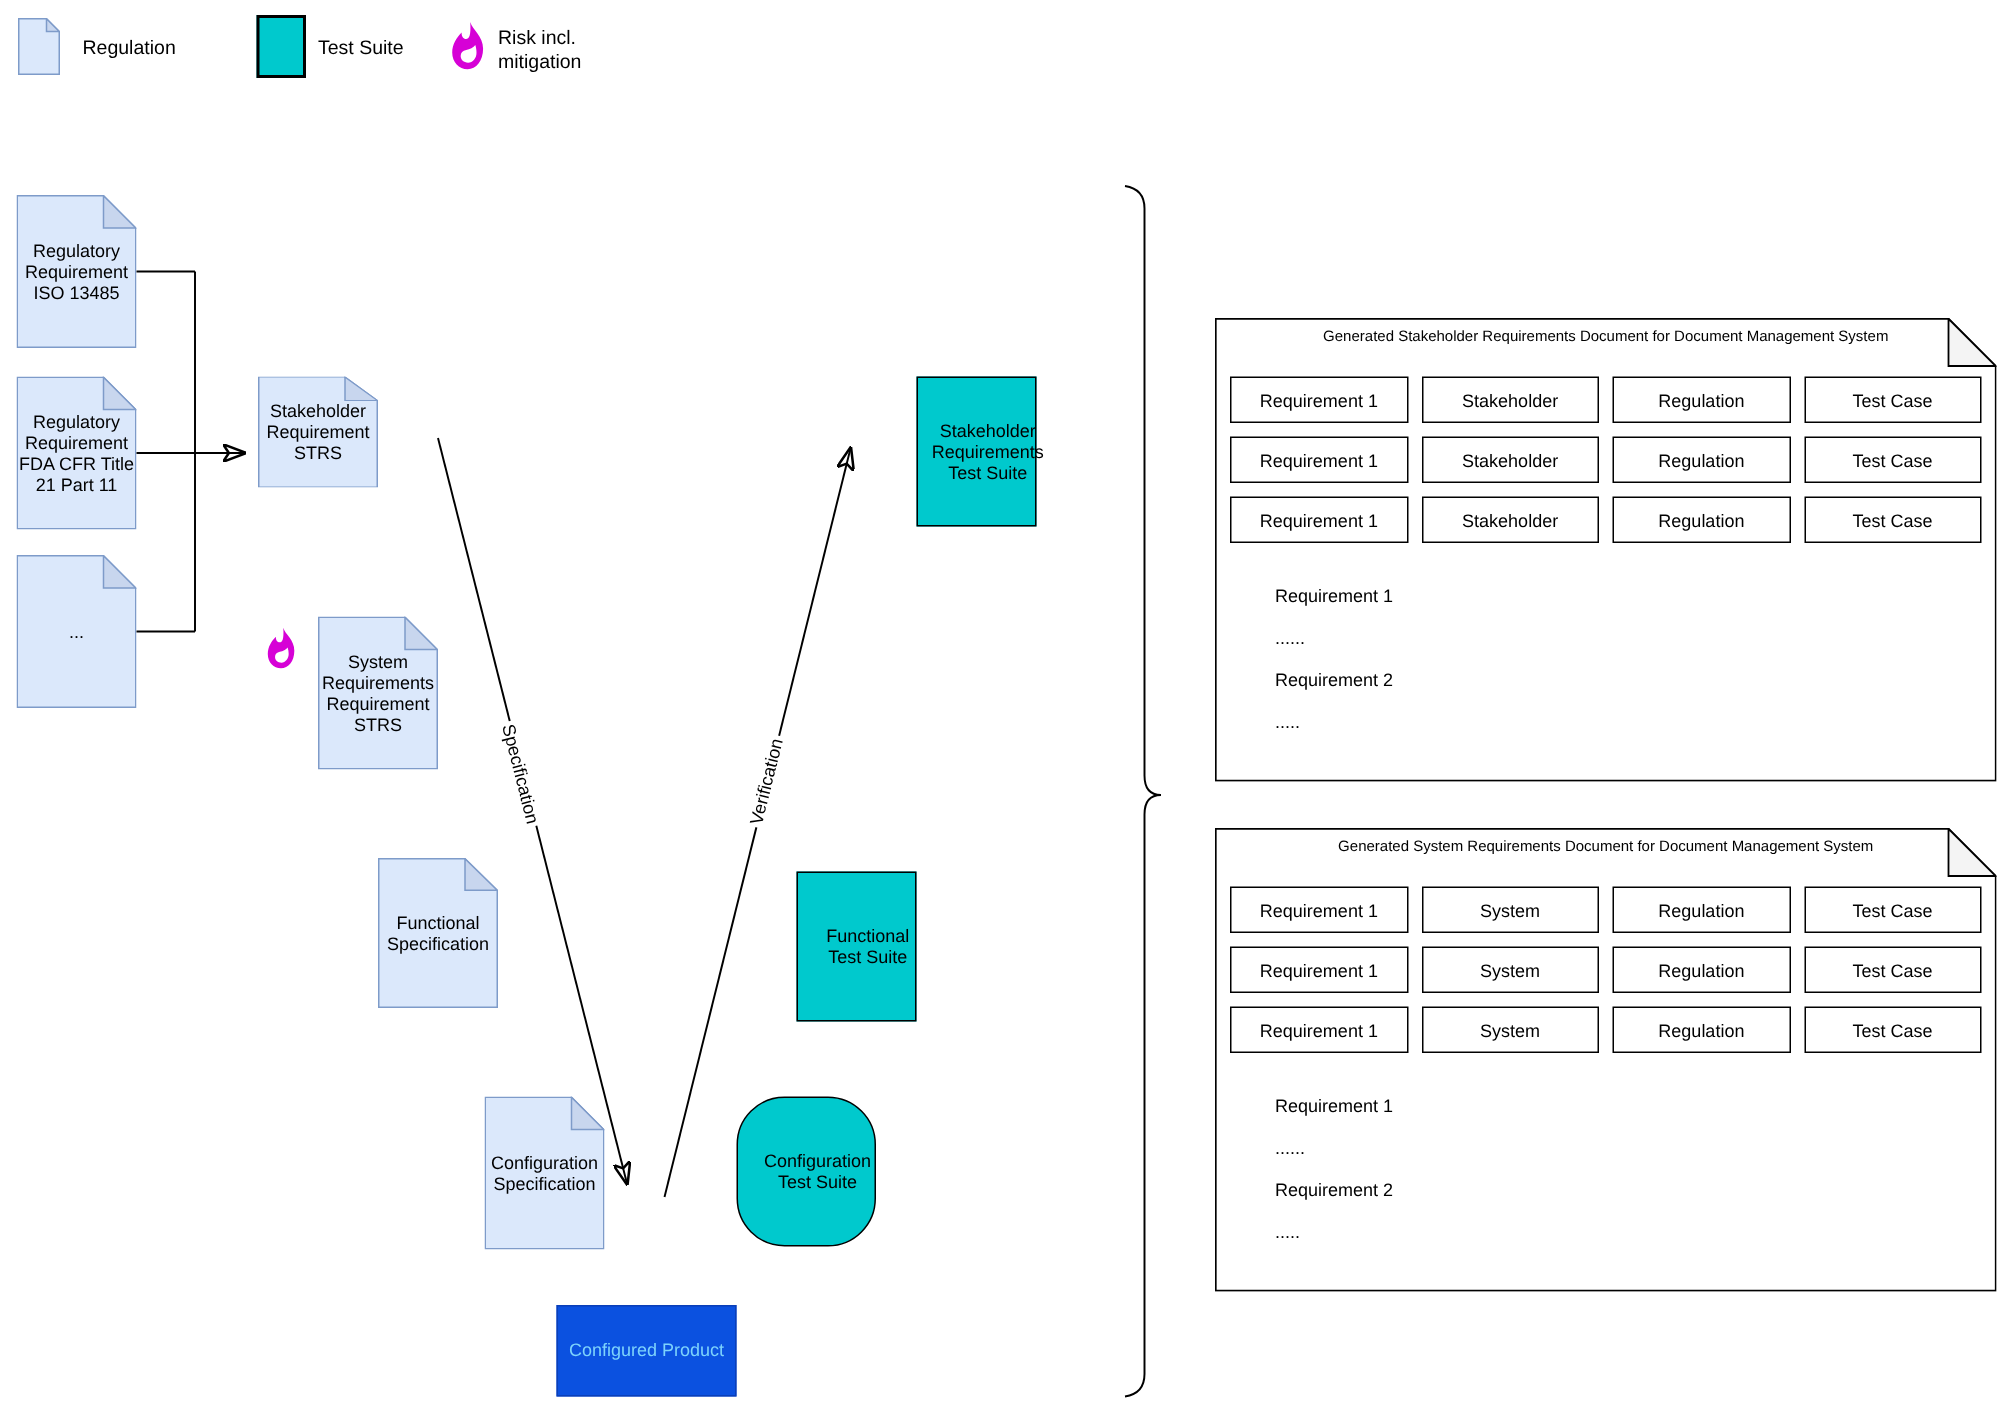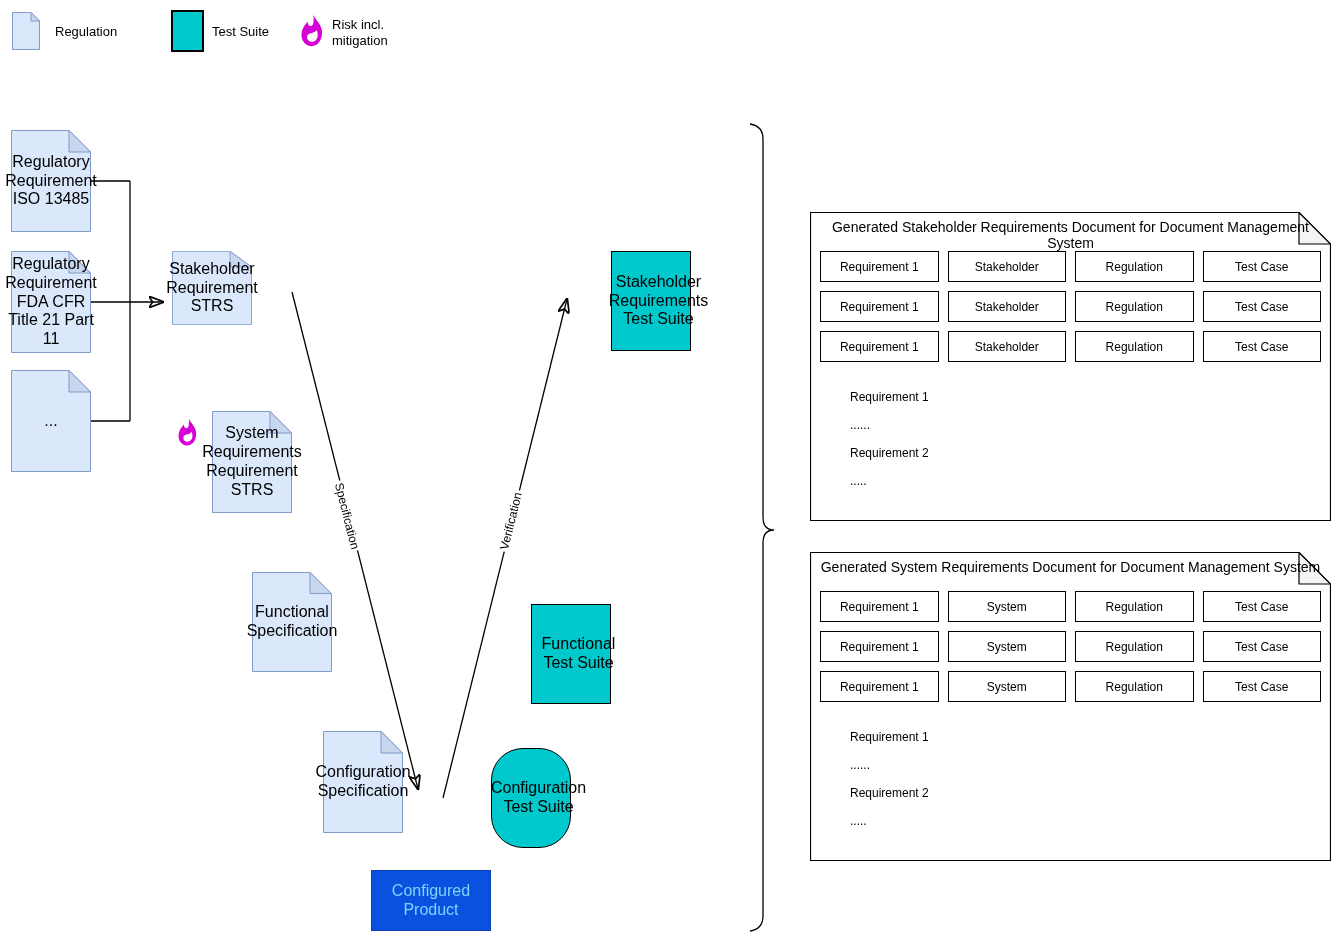--- a/index.html
+++ b/index.html
@@ -13,21 +13,21 @@
     --line_color:#000000;
     --panel_fold:#F4F4F4;
   }
   *{margin:0;padding:0;box-sizing:border-box;}
   html,body{background:#fff;}
   body{font-family:"Liberation Sans", sans-serif;color:#000;}
   #canvas{position:relative;width:1344px;height:944px;background:#fff;overflow:hidden;}
 
   .node{position:absolute;display:flex;align-items:center;justify-content:center;text-align:center;}
   .node .shape{position:absolute;inset:0;width:100%;height:100%;}
-  .node .label{position:relative;z-index:2;font-size:16px;line-height:1.18;padding:0 1px;}
+  .node .label{position:relative;z-index:2;font-size:12px;line-height:1.18;padding:0 1px;}
 
   .doc-outline{fill:var(--requirement_fill);stroke:var(--requirement_stroke);stroke-width:1;}
   .doc-fold{fill:var(--requirement_fold);stroke:var(--requirement_stroke);stroke-width:1;}
 
   .ts{background:var(--test_suite_fill);border:1.4px solid #000;padding-left:15px;}
   .product{background:var(--product_fill);border:1px solid var(--product_stroke);color:#7dd3fc;}
 
   .flame{position:absolute;}
   .flame-outer{fill:var(--risk_icon);}
   .flame-inner{fill:#fff;}
@@ -39,21 +39,21 @@
   #overlay{position:absolute;inset:0;width:1344px;height:944px;pointer-events:none;z-index:1;}
   #overlay path, #overlay line{stroke:var(--line_color);stroke-width:1.3;fill:none;}
 
   .edge-label{position:absolute;z-index:2;background:#fff;font-size:12px;padding:0 2px;white-space:nowrap;}
 
   
   .panel{position:absolute;width:521px;height:309px;}
   .panel .shape{position:absolute;inset:0;width:100%;height:100%;}
   .panel-outline{fill:#fff;stroke:#000;stroke-width:1.2;}
   .panel-fold{fill:var(--panel_fold);stroke:#000;stroke-width:1.2;}
-  .panel-title{position:absolute;top:7px;left:0;right:0;text-align:center;font-size:14px;z-index:2;}
+  .panel-title{position:absolute;top:7px;left:0;right:0;text-align:center;font-size:10px;z-index:2;}
   .panel-grid{position:absolute;top:39px;left:10px;right:10px;display:flex;flex-direction:column;gap:9px;z-index:2;}
   .cell-row{display:flex;gap:9px;}
   .cell{flex:1;height:31px;border:1.2px solid #000;background:#fff;display:flex;align-items:center;justify-content:center;font-size:12px;}
   .panel-body{position:absolute;top:178px;left:40px;z-index:2;font-size:12px;}
   .panel-body div{margin-bottom:14px;line-height:14px;}
 </style>
 </head>
 <body>
 
 <div id="canvas">
@@ -152,24 +152,24 @@
     <div class="label">Configuration Specification</div>
   </div>
 
   <div class="node product" style="left:371px;top:870px;width:120px;height:61px;">
     <div class="label">Configured Product</div>
   </div>
 
   <div class="node ts" style="left:611px;top:251px;width:80px;height:100px;">
     <div class="label">Stakeholder Requirements Test Suite</div>
   </div>
-  <div class="node ts" style="left:531px;top:604px;width:80px;height:100px;">
+  <div class="node ts" style="left:531px;top:581px;width:80px;height:100px;">
     <div class="label">Functional Test Suite</div>
   </div>
-  <div class="node ts" style="left:491px;top:748px;width:80px;height:100px;border-radius:32px;">
+  <div class="node ts" style="left:491px;top:731px;width:93px;height:100px;border-radius:32px;">
     <div class="label">Configuration Test Suite</div>
   </div>
 
   <div class="panel" style="left:810px;top:212px;">
     <svg class="shape" viewBox="0 0 521 309" preserveAspectRatio="none">
       <path class="panel-outline" d="M0.5,0.5 L489,0.5 L520.5,32 L520.5,308.5 L0.5,308.5 Z"></path>
       <path class="panel-fold" d="M489,0.5 L489,32 L520.5,32 Z"></path>
     </svg>
     <div class="panel-title">Generated Stakeholder Requirements Document for Document Management System</div>
     <div class="panel-grid">

